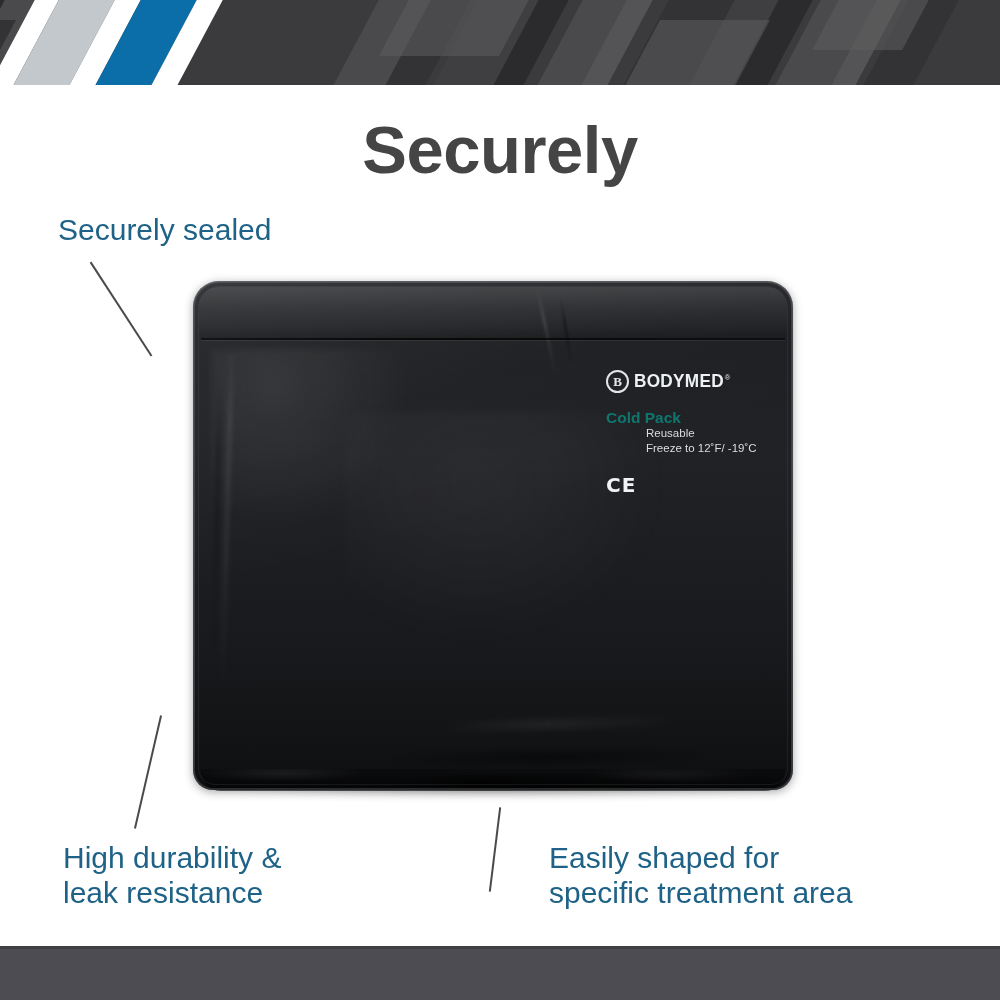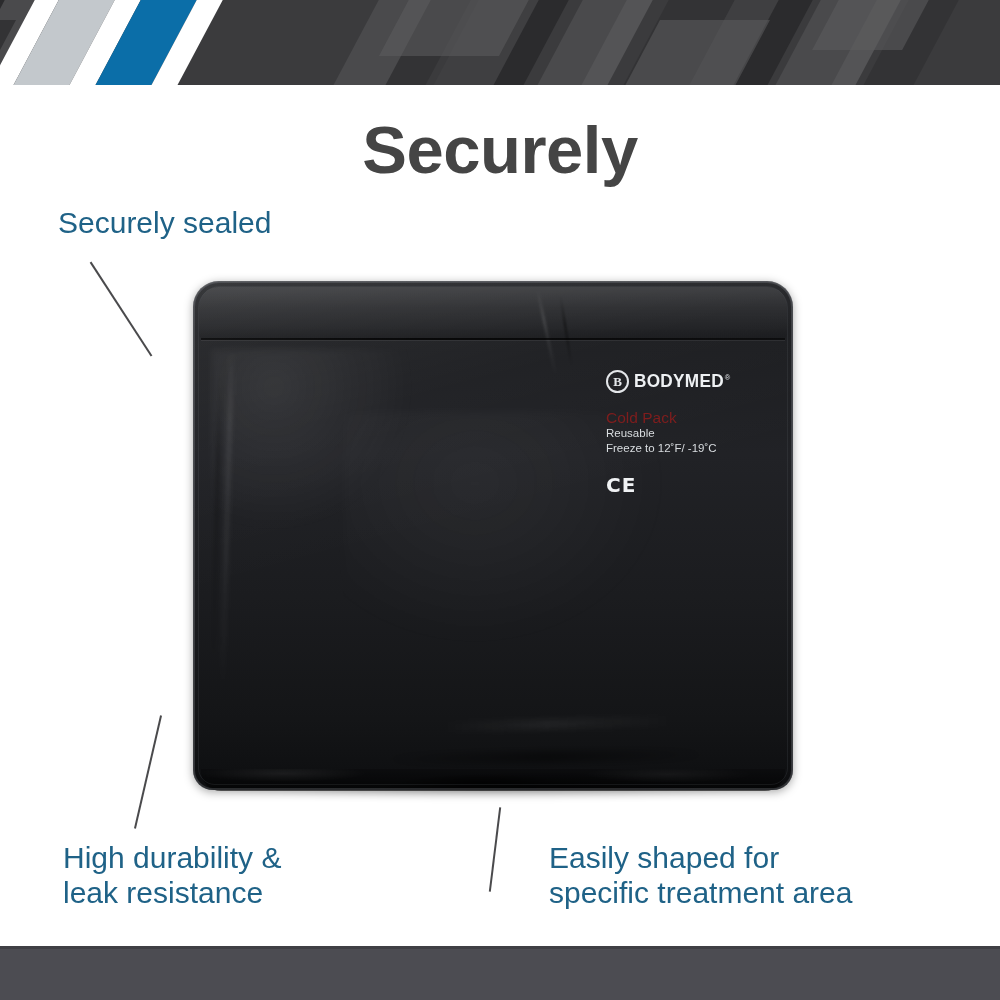--- a/index.html
+++ b/index.html
@@ -49,21 +49,21 @@
 
   
   .callout {
     position: absolute;
     color: #1f6287;
     font-size: 30px;
     line-height: 1.17;
     white-space: pre-line;
     font-weight: normal;
   }
-  #callout-sealed     { left: 58px;  top: 205px; }
+  #callout-sealed     { left: 58px;  top: 212px; }
   #callout-durability { left: 63px;  top: 840px; }
   #callout-shaped     { left: 549px; top: 840px; }
 
   
   .leader { position: absolute; background: #4a4a4c; transform-origin: center; }
   #leader-sealed     { left: 120px; top: 253px;  width: 2.4px; height: 112px;
                        transform: rotate(-33deg); }
   #leader-durability { left: 147px; top: 714px;  width: 2.4px; height: 116px;
                        transform: rotate(13deg); }
   #leader-shaped     { left: 494px; top: 807px;  width: 2.4px; height: 85px;
@@ -211,25 +211,25 @@
     transform: scaleX(.93);
     transform-origin: left center;
     white-space: nowrap;
   }
   #brand-reg {
     font-size: 8px; vertical-align: super;
     color: #dfe3e6; margin-left: 1px; font-weight: normal;
   }
   #label-product-name {
     margin-top: 16px;
-    font-size: 15.5px; font-weight: normal;
-    color: #7f1d1d; line-height: 1.1;
+    font-size: 15.5px; font-weight: bold;
+    color: #0f766e; line-height: 1.1;
   }
   .label-spec {
-    font-size: 11.5px; color: #d9dde0; line-height: 1.3;
+    font-size: 11.5px; color: #d9dde0; line-height: 1.3; margin-left: 40px;
   }
   #label-ce {
     margin-top: 19px;
     font-size: 20px; font-weight: bold;
     color: #f0f2f4;
     letter-spacing: 1px;
     font-family: "DejaVu Sans", sans-serif;
     line-height: 1;
   }
 

